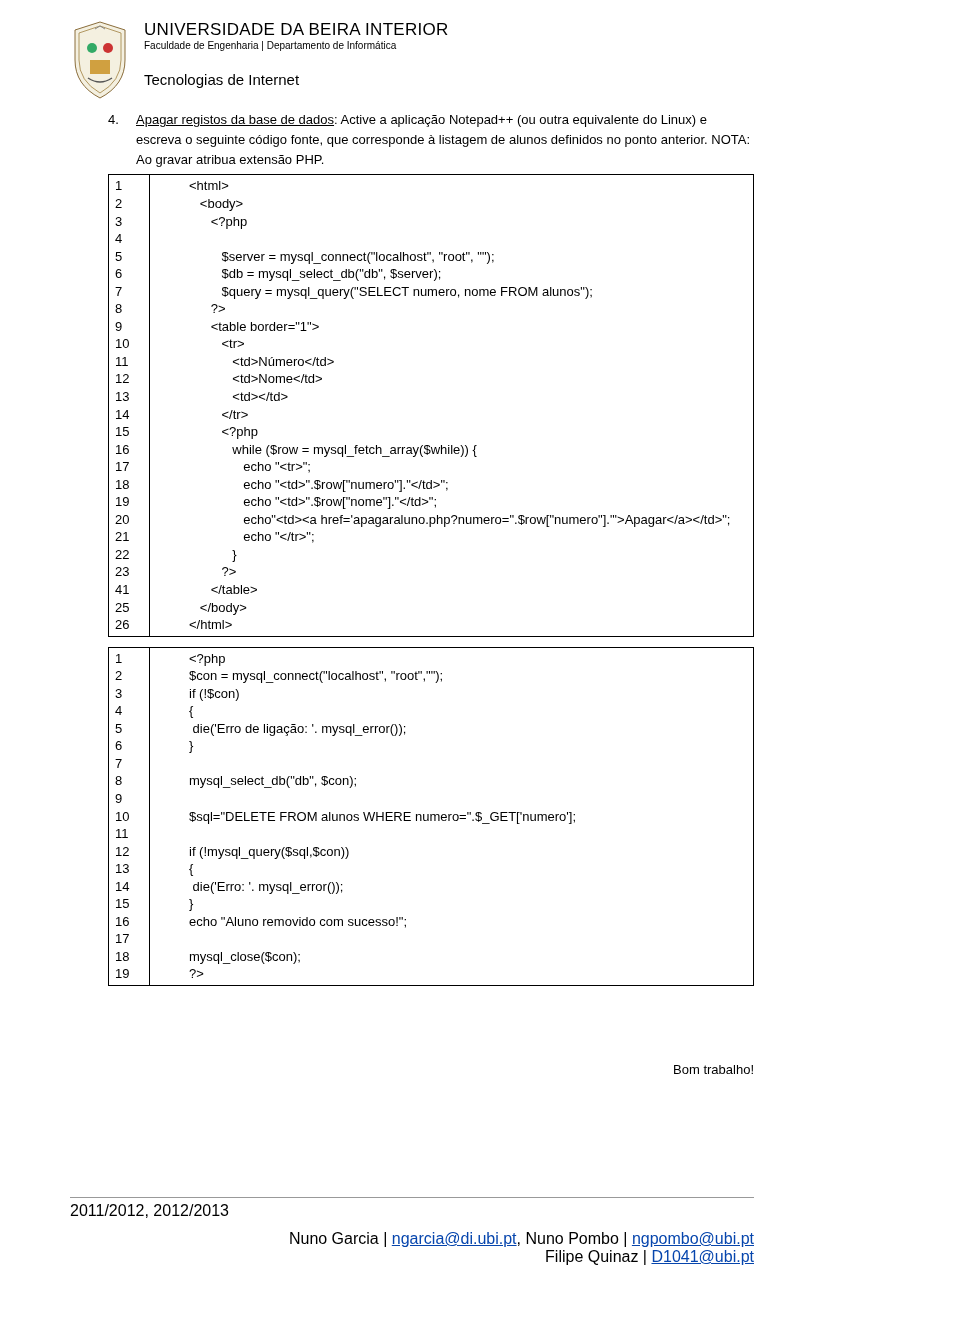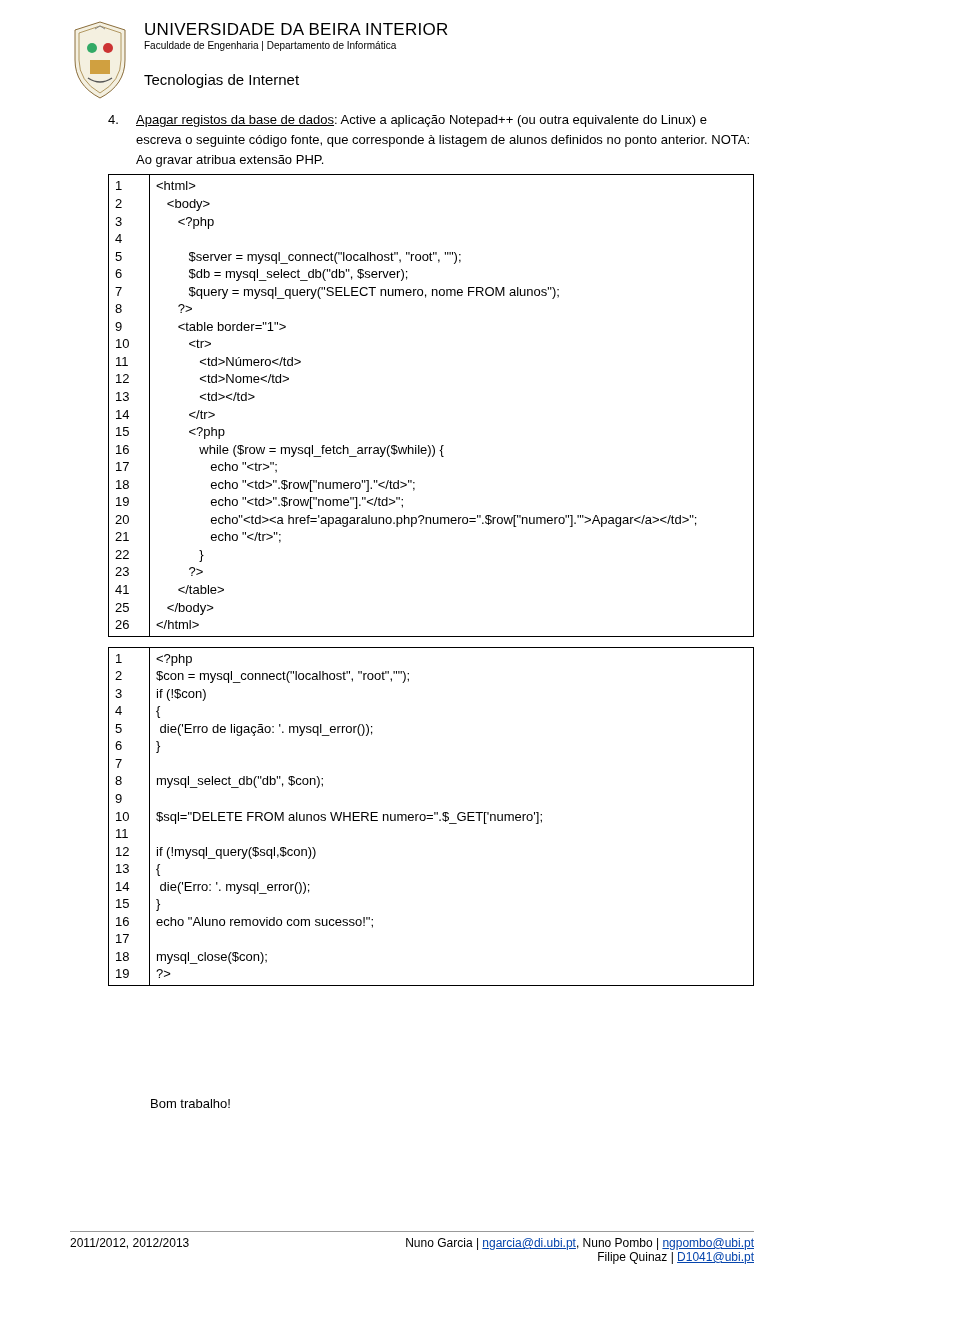--- a/index.html
+++ b/index.html
@@ -58,36 +58,37 @@
   .code-table td {
     border: 1px solid #000;
     padding: 2px 6px;
     vertical-align: top;
     line-height: 1.35;
   }
   .code-table td.col-num {
     width: 28px;
     text-align: left;
   }
-  .code-line { white-space: pre; }
+  .code-line { white-space: pre; margin-left: 33px; }
   .mid-label {
     margin: 14px 0 6px 80px;
   }
   .closing {
-    margin: 110px 0 0 80px;
+    margin: 76px 0 0 80px;
+    text-align: right;
   }
   .footer {
     margin-top: 120px;
     display: flex;
     justify-content: space-between;
-    font-size: 12px;
+    font-size: 16px;
     border-top: 1px solid #999;
     padding-top: 4px;
   }
-  .footer .right { text-align: right; }
+  .footer .right { text-align: right; margin-top: 28px; }
   a.link { color: #0645ad; text-decoration: underline; }
 </style>
 </head>
 <body>
 <div class="page">
 
 <div class="header">
   <svg class="crest" viewBox="0 0 60 80">
     <path d="M30 2 L55 10 L55 40 Q55 65 30 78 Q5 65 5 40 L5 10 Z" fill="#f4f0e0" stroke="#8a6d3b" stroke-width="1"></path>
     <path d="M30 6 L51 13 L51 40 Q51 61 30 73 Q9 61 9 40 L9 13 Z" fill="none" stroke="#a08040" stroke-width="0.8"></path>

